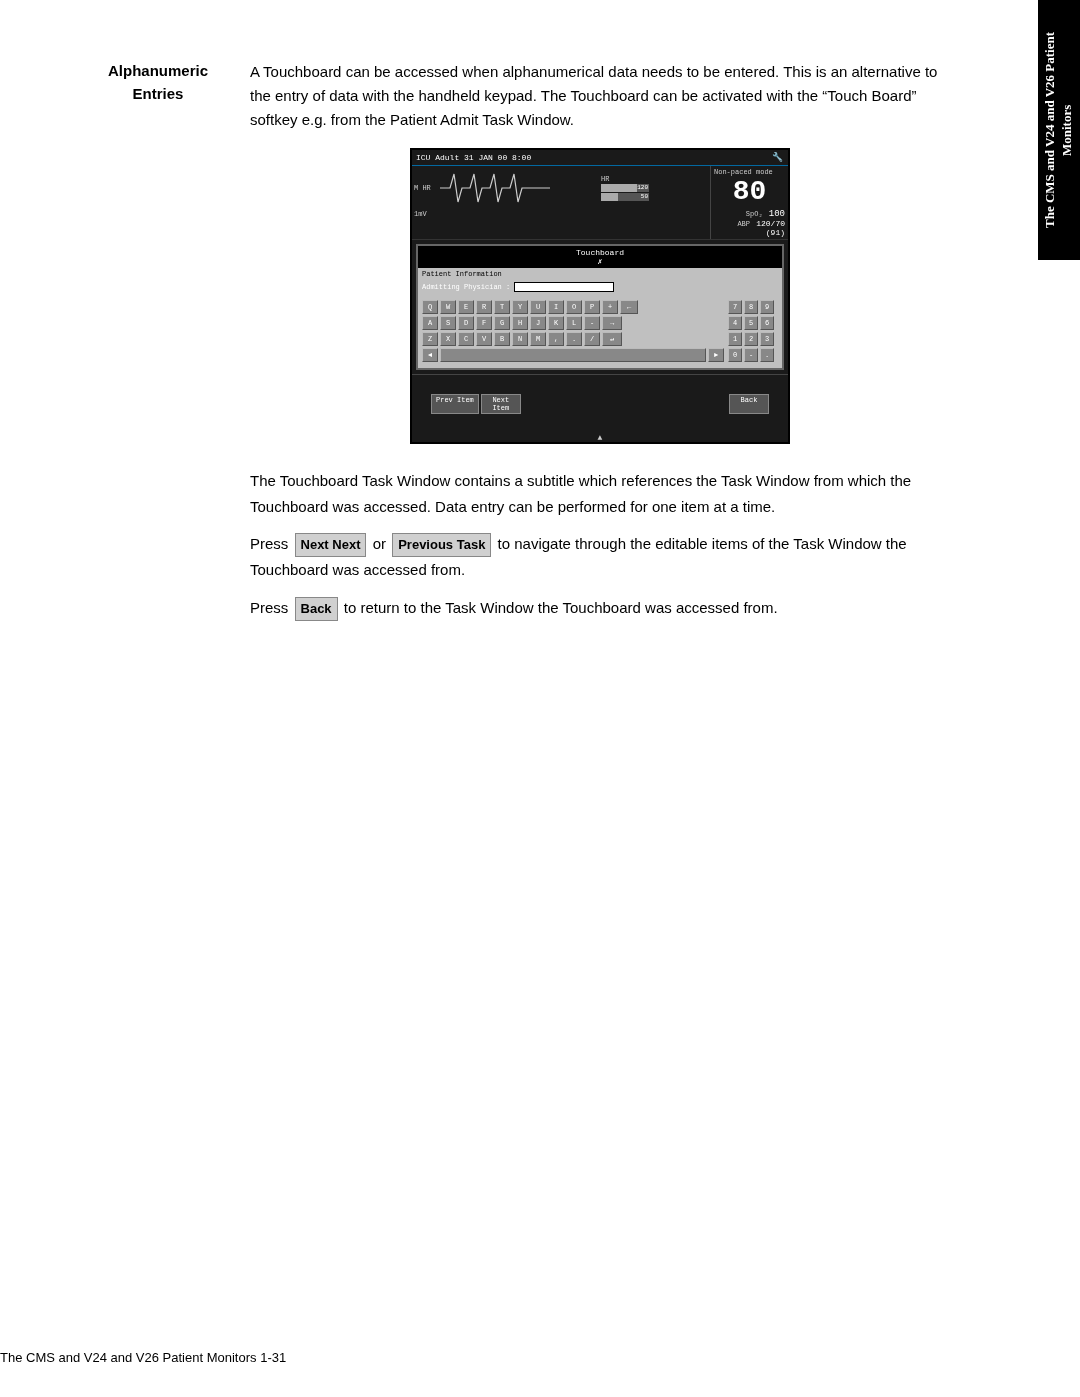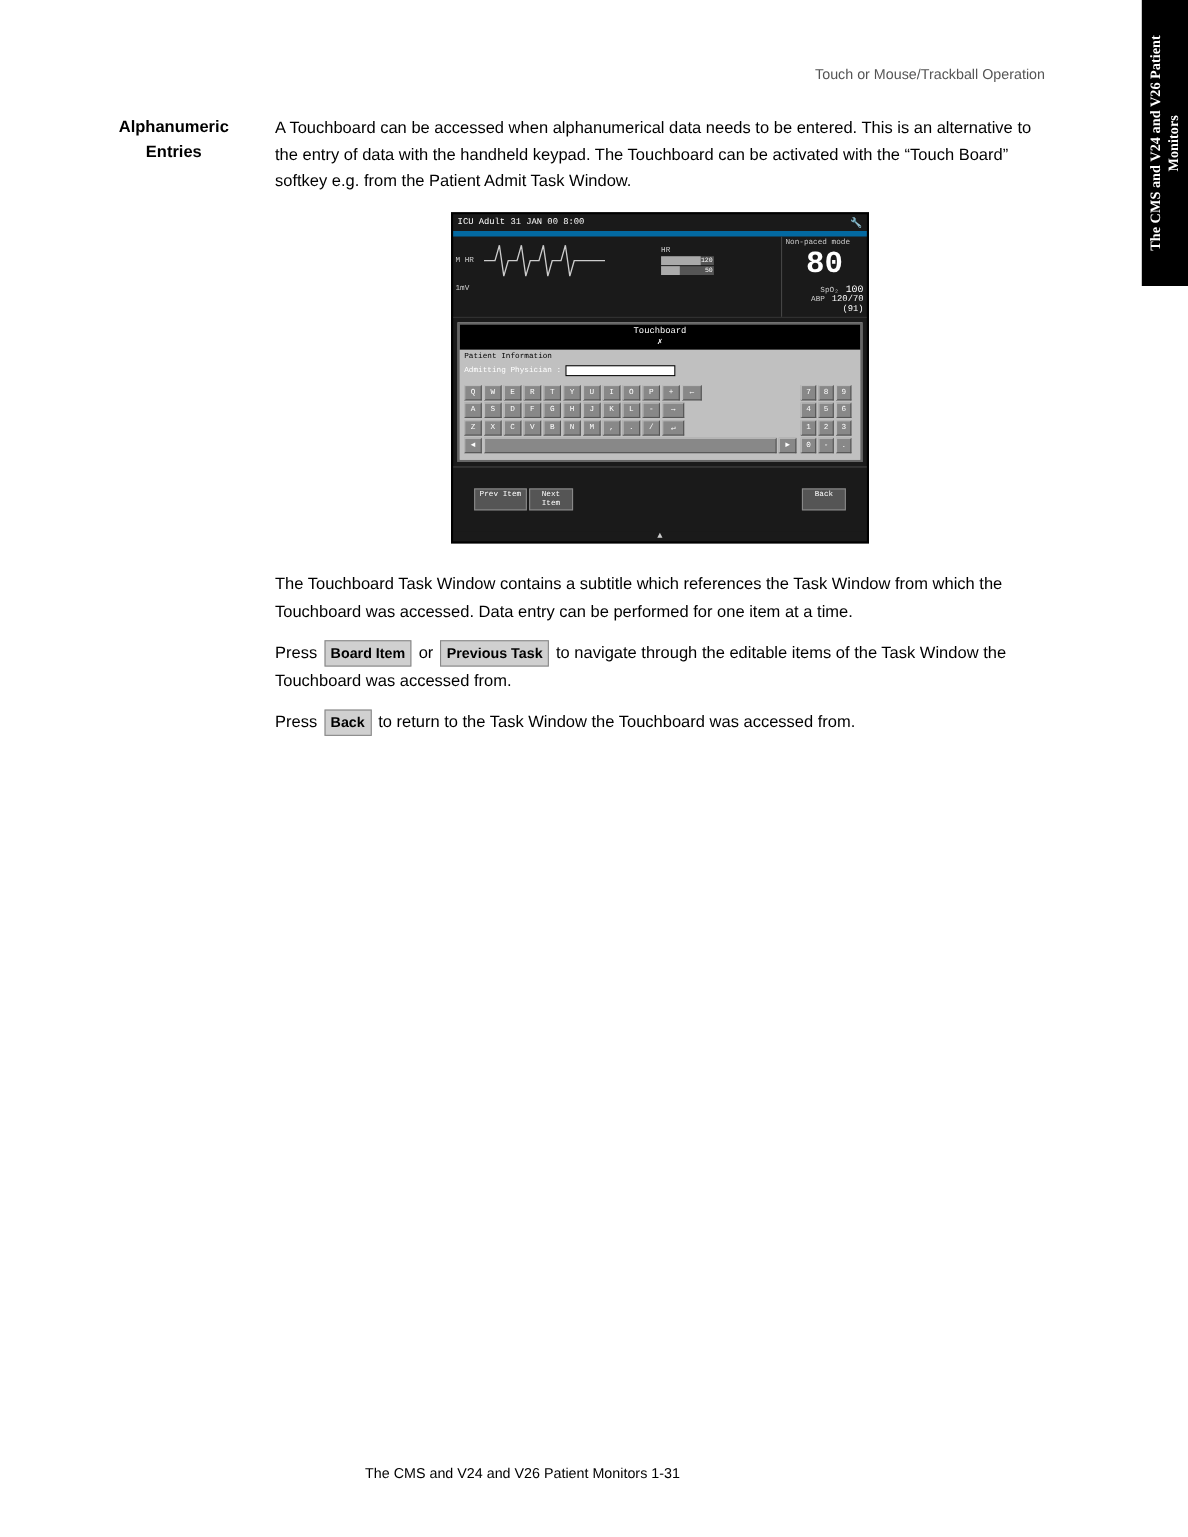--- a/index.html
+++ b/index.html
@@ -95,21 +95,21 @@
       font-family: 'Courier New', monospace;
       font-size: 9px;
       color: #ffffff;
       position: relative;
     }
 
     
     .monitor-top-bar {
       display: flex;
       background: #1a1a1a;
-      border-bottom: 5px solid #0369a1;
+      border-bottom: 1px solid #0369a1;
       padding: 2px 4px;
       font-size: 8px;
       align-items: center;
       justify-content: space-between;
     }
 
     
     .touchboard-dialog {
       background: #c0c0c0;
       border: 2px solid #666;
@@ -267,25 +267,25 @@
       background: #d0d0d0;
       border: 1px solid #888;
       padding: 0px 6px;
       font-size: 13px;
       font-family: Arial, sans-serif;
       margin: 0 2px;
     }
 
     .page-footer {
       position: absolute;
-      bottom: 50px;
+      bottom: 32px;
       left: 0;
       right: 0;
       display: flex;
-      justify-content: center;
+      justify-content: flex-start;
       padding-right: 130px;
       font-family: Arial, sans-serif;
       font-size: 13px;
       color: #000;
     }
 
     .imv-label {
       font-size: 7px;
       color: #ccc;
       padding: 0 2px;
@@ -322,21 +322,20 @@
   </style>
 </head>
 <body>
 
 <div class="vertical-tab">
   <span>The CMS and V24 and V26 Patient Monitors</span>
 </div>
 
 <div class="page-content">
 
-  <div class="section-header">Touch or Mouse/Trackball Operation</div>
 
   <div class="main-section">
     <div class="term-column">
       <div class="term-label">Alphanumeric</div>
       <div class="term-label">Entries</div>
     </div>
     <div class="body-column">
       <div class="body-text">A Touchboard can be accessed when alphanumerical data needs to be entered. This is an alternative to the entry of data with the handheld keypad. The Touchboard can be activated with the “Touch Board” softkey e.g. from the Patient Admit Task Window.</div>
 
       <div class="screen-container">
@@ -489,21 +488,21 @@
             <div class="softkey softkey-back">Back</div>
           </div>
 
           <div style="text-align:center; background:#1a1a1a; font-size:8px; color:#ccc;">▲</div>
 
         </div>
       </div>
 
       <div class="desc-text">The Touchboard Task Window contains a subtitle which references the Task Window from which the Touchboard was accessed. Data entry can be performed for one item at a time.</div>
       <div class="desc-text">
-        Press <span class="inline-button">Board Item</span> or <span class="inline-button">Previous Task</span> to navigate through the editable items of the Task Window the Touchboard was accessed from.
+        Press <span class="inline-button">Next Next</span> or <span class="inline-button">Previous Task</span> to navigate through the editable items of the Task Window the Touchboard was accessed from.
       </div>
       <div class="desc-text">
         Press <span class="inline-button">Back</span> to return to the Task Window the Touchboard was accessed from.
       </div>
 
     </div>
   </div>
 
 </div>
 

